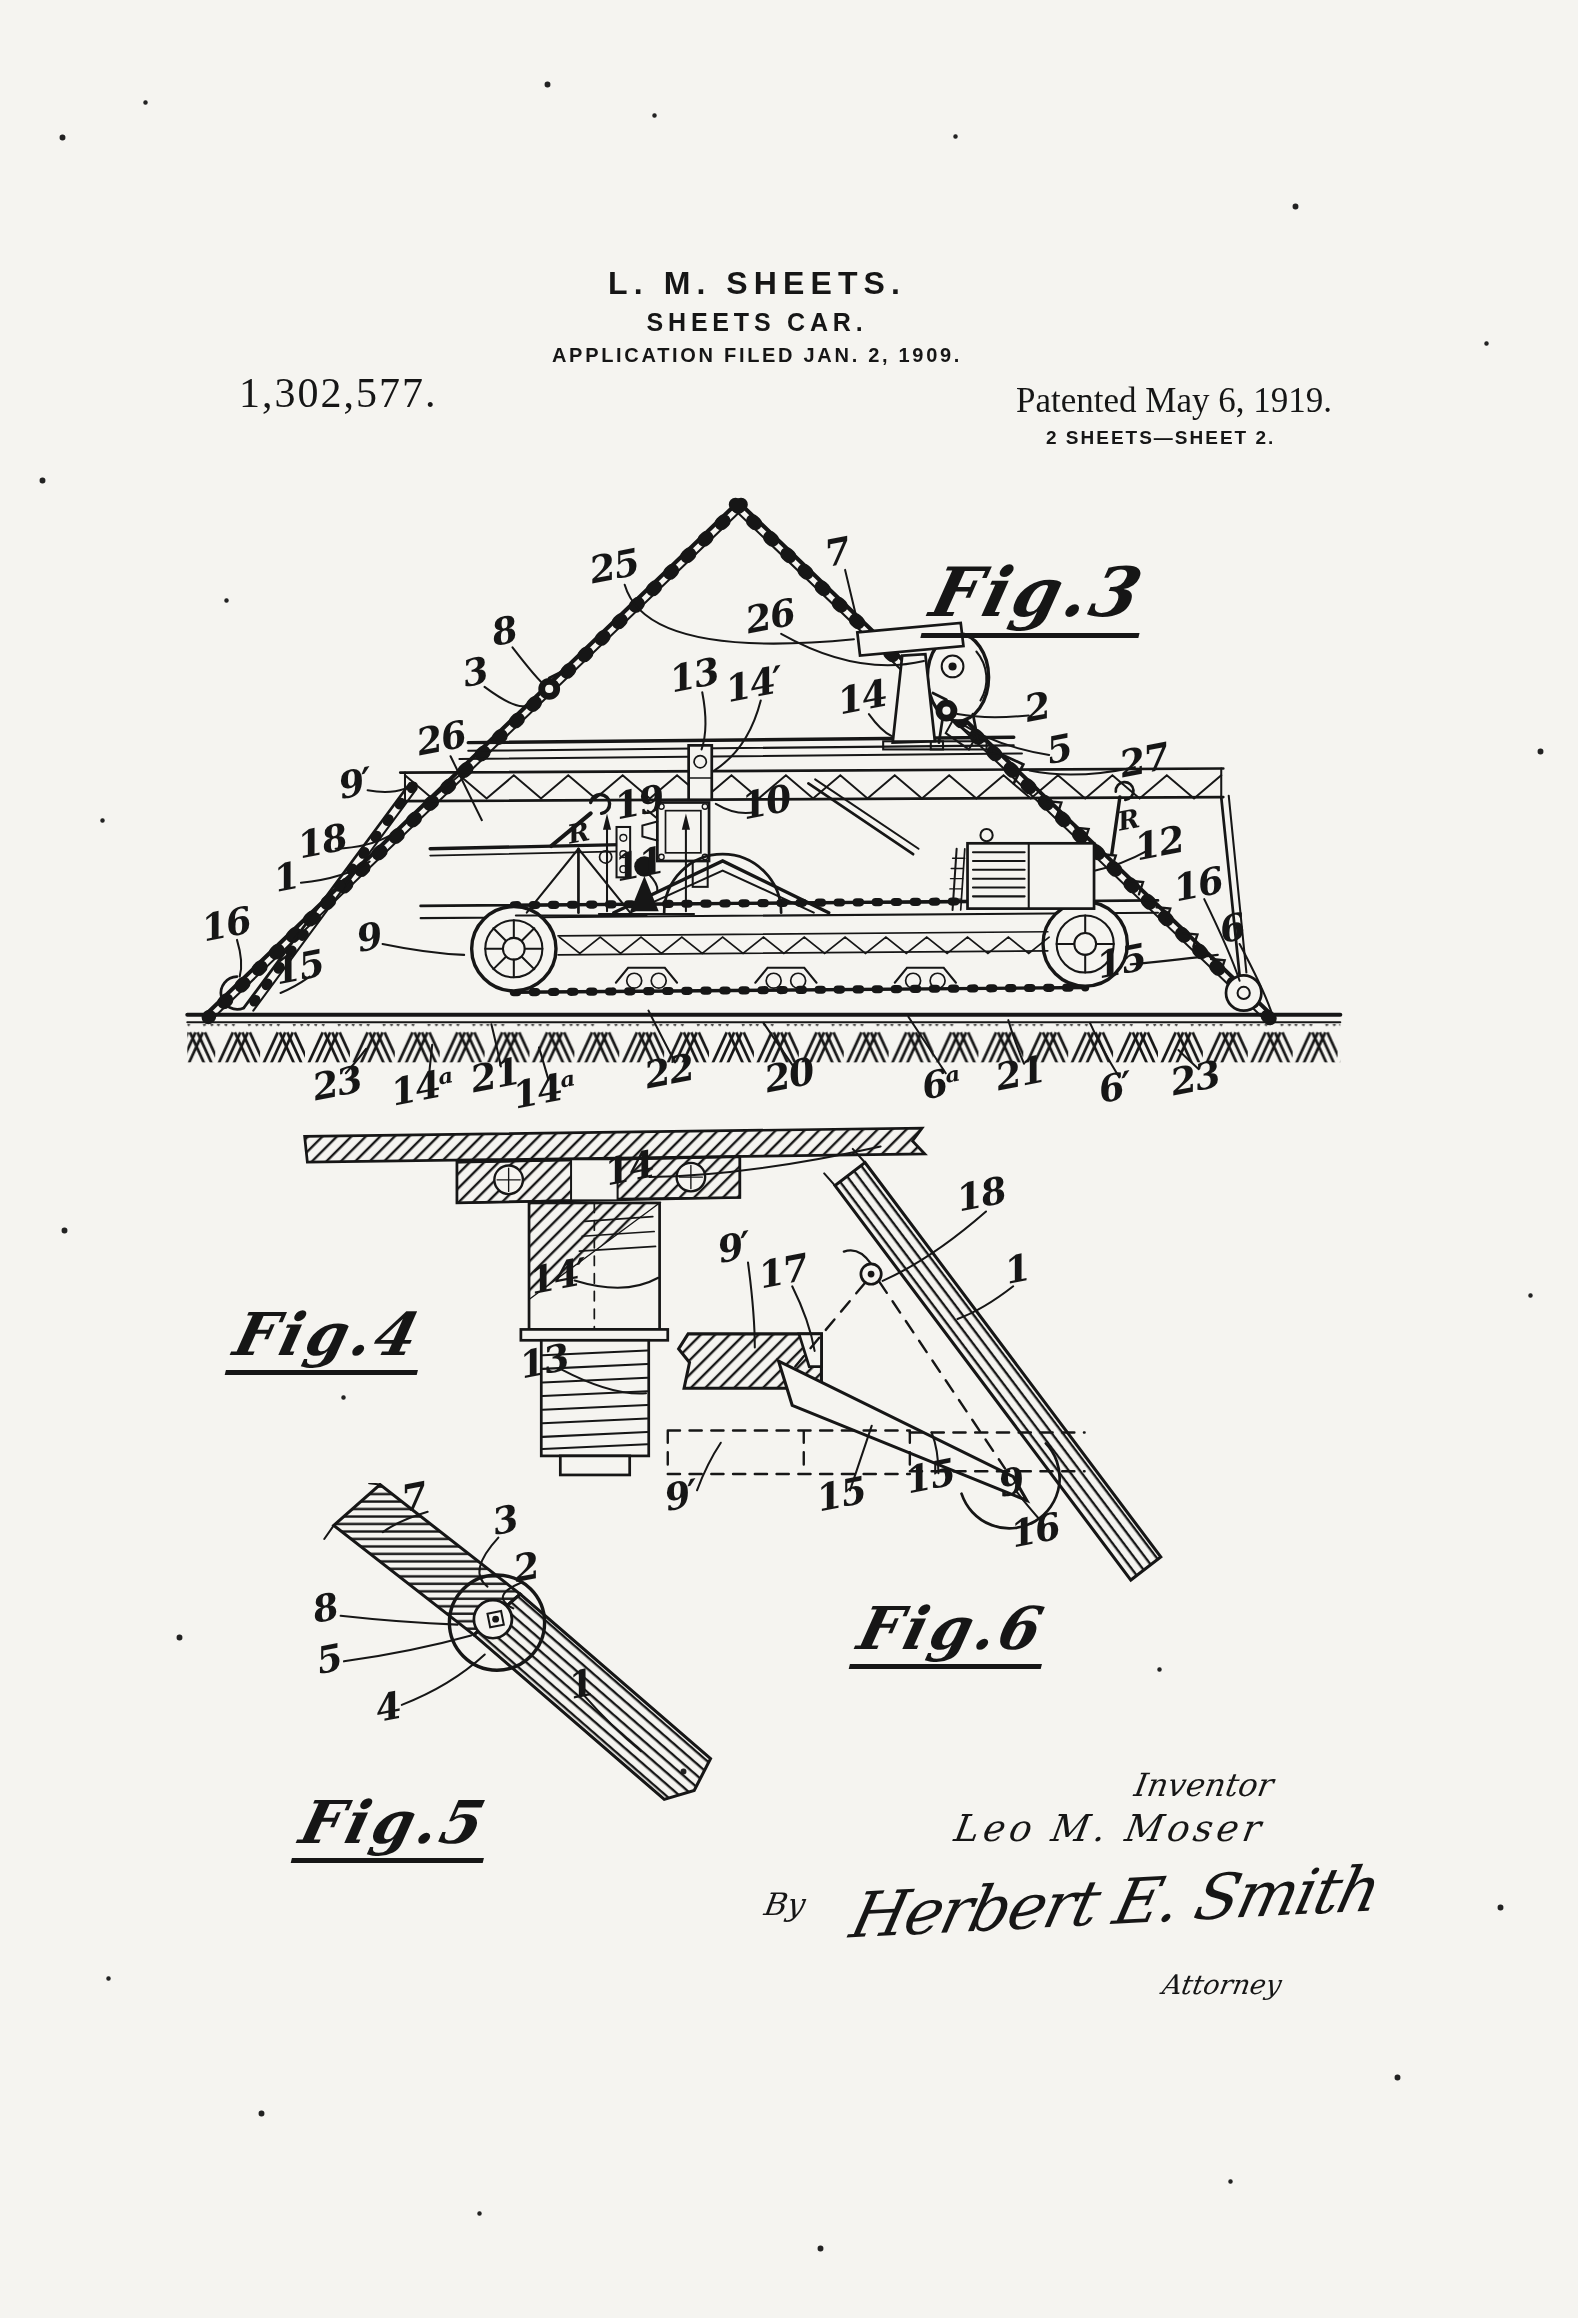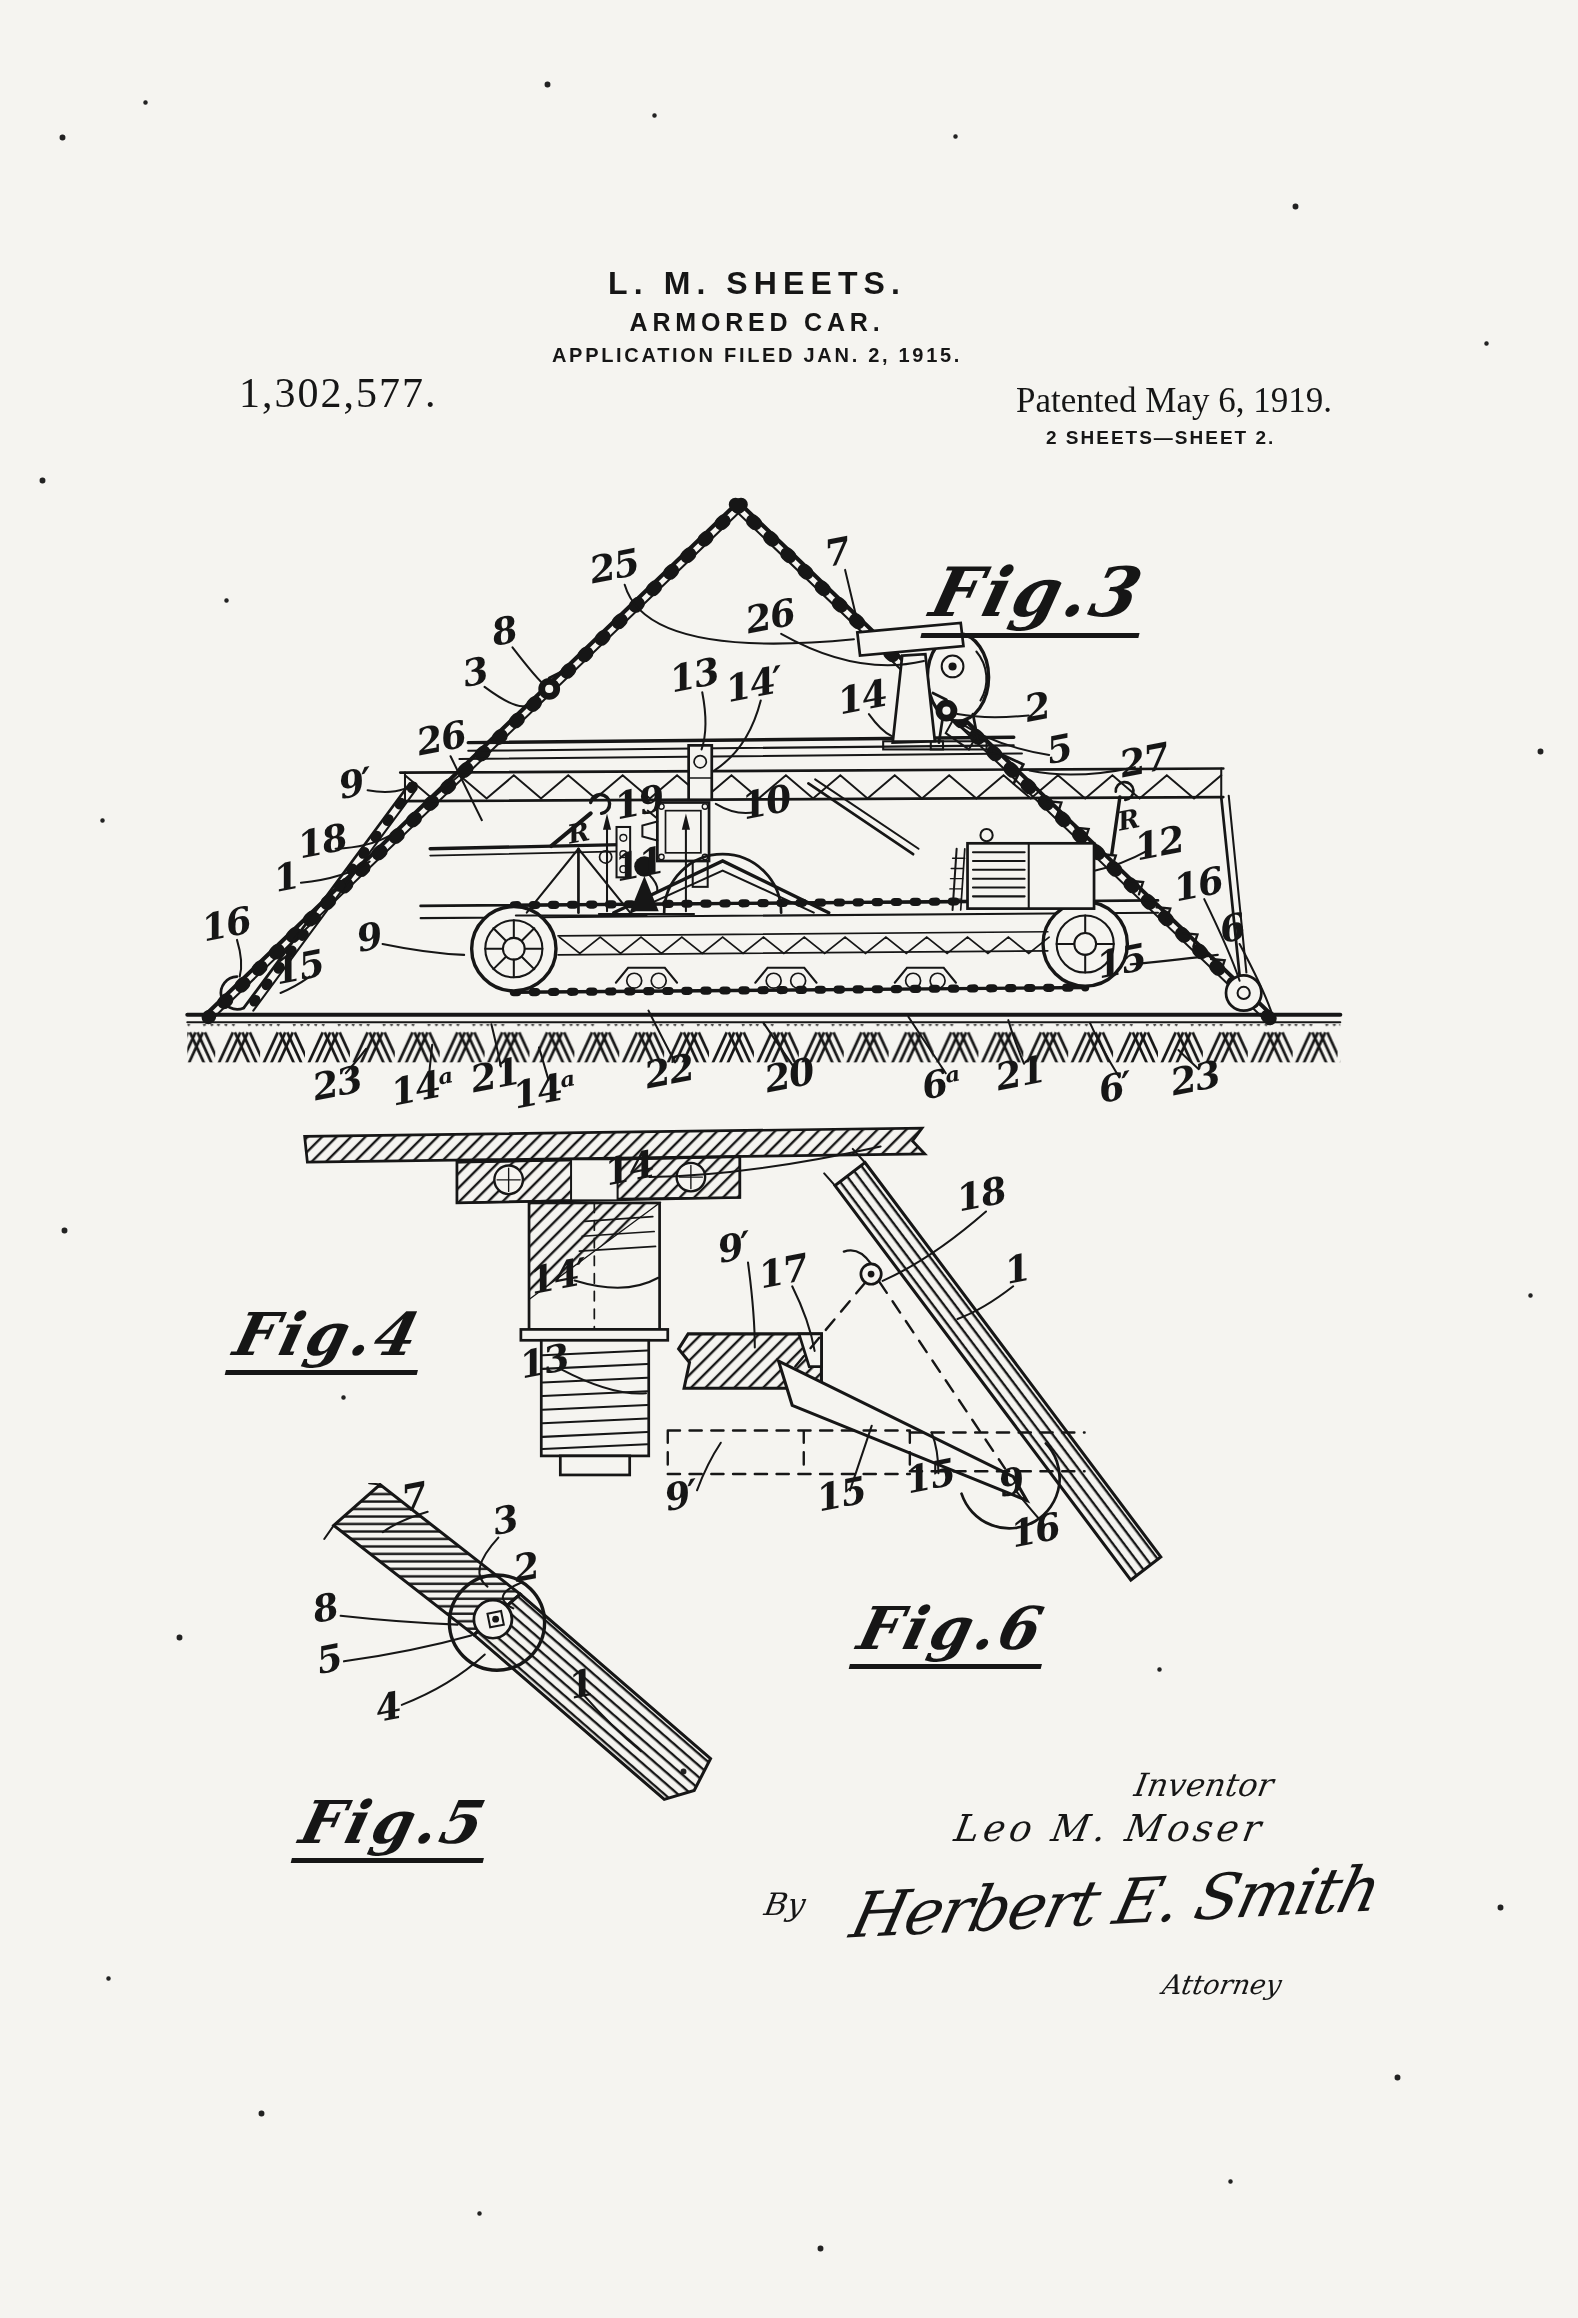--- a/index.html
+++ b/index.html
@@ -62,22 +62,22 @@
       342px 1396px 0 0.7px #222, 682px 1770px 0 1.4px #222, 1158px 1668px 0 0.7px #222,
       1396px 2076px 0 1.4px #222, 653px 114px 0 0.7px #222, 225px 599px 0 0.7px #222;}
 </style>
 </head>
 <body>
 
 <div class="page">
   <div class="specks"></div>
 
   <span class="hdr c" id="inventor-line">L. M. SHEETS.</span>
-  <span class="hdr c" id="title-line">ARMORED CAR.</span>
-  <span class="hdr c" id="application-line">APPLICATION FILED JAN. 2, 1915.</span>
+  <span class="hdr c" id="title-line">SHEETS CAR.</span>
+  <span class="hdr c" id="application-line">APPLICATION FILED JAN. 2, 1909.</span>
   <span class="hdr" id="patent-number">1,302,577.</span>
   <span class="hdr" id="patented-line">Patented May 6, 1919.</span>
   <span class="hdr" id="sheet-line">2 SHEETS—SHEET 2.</span>
 
   <section class="fig" id="fig3">
     <svg width="1191" height="653" viewBox="0 0 1750 960">
       <defs>
         <pattern id="f3gh" width="66" height="58" patternUnits="userSpaceOnUse">
           <g stroke="#161616" stroke-width="4">
             <line x1="4" y1="54" x2="26" y2="6"></line>

